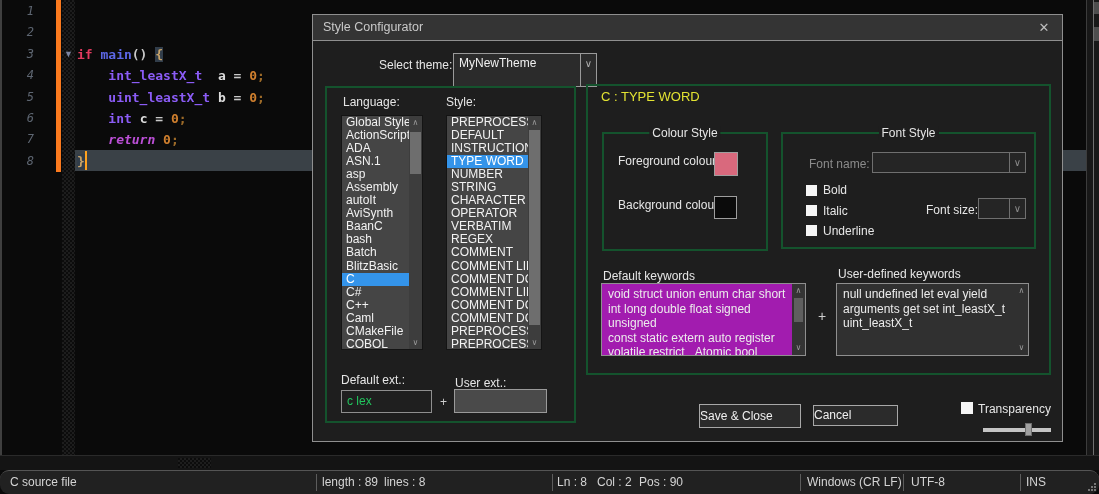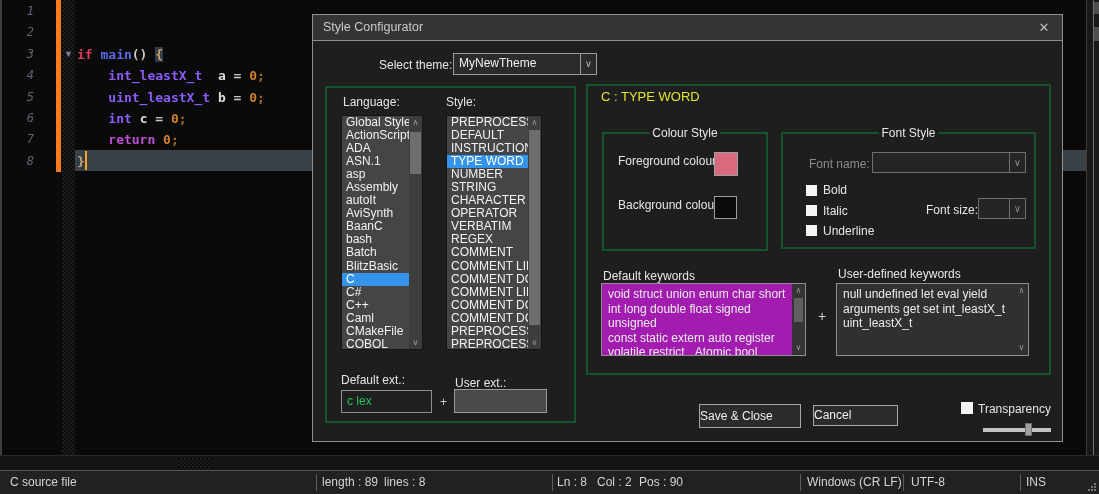--- a/index.html
+++ b/index.html
@@ -28,33 +28,33 @@
   #code-lines { position:absolute; left:77px; top:1px; font:bold 13px "DejaVu Sans Mono",monospace; }
   .code-line { height:21.4px; line-height:21.4px; white-space:pre; }
   .tok-p  { color:#dcdcdc; }
   .tok-id { color:#dcdcdc; }
   .tok-kw { color:#e13a5f; }
   .tok-type { color:#8b5cf6; }
   .tok-fn { color:#5d68e8; }
   .tok-op { color:#c9c9c9; }
   .tok-num { color:#cf7f2e; }
   .tok-semi { color:#9c6a28; }
-  .tok-ret { color:#bb4fd6; }
+  .tok-ret { color:#bb4fd6;font-style:italic; }
   .tok-brace { color:#c9a469; }
   .hl-brace { background:#313d4a; }
   #caret { position:absolute; left:85px; top:151px; width:2px; height:19px; background:#ffa21e; }
   #vscroll { position:absolute; left:1086px; top:0; width:13px; height:455px; background:#181818; border-left:1px solid #3c3c3c; }
   #vscroll .vs-line { position:absolute; left:6px; top:0; width:1px; height:455px; background:#707070; }
   #vscroll .vs-b1 { position:absolute; left:7px; top:2px; width:6px; height:12px; background:#4e4e4e; }
   #vscroll .vs-b2 { position:absolute; left:7px; top:27px; width:6px; height:14px; background:#4e4e4e; }
   #hscroll { position:absolute; left:0; top:455px; width:1099px; height:15px; background:#141414; border-top:1px solid #2a2a2a; }
   #hscroll .h-thumb { position:absolute; left:178px; top:2px; width:33px; height:10px; }
   
   #statusbar { position:absolute; left:0; top:470px; width:1099px; height:24px; background:#212121;
-    border-top:1px solid #555; font-size:12px; color:#d4d4d4; }
+    border-top:1px solid #555; font-size:12px; color:#d4d4d4;border-radius:9px; }
   #statusbar .st { position:absolute; top:0; line-height:22px; white-space:pre; }
   #statusbar .sep { position:absolute; top:3px; width:1px; height:17px; background:#5c5c5c; }
   #grip { position:absolute; right:3px; bottom:3px; width:8px; height:8px;
     background:radial-gradient(circle at 7px 1px,#777 1.2px,transparent 1.4px),
                radial-gradient(circle at 4px 4px,#777 1.2px,transparent 1.4px),
                radial-gradient(circle at 7px 4px,#777 1.2px,transparent 1.4px),
                radial-gradient(circle at 1px 7px,#777 1.2px,transparent 1.4px),
                radial-gradient(circle at 4px 7px,#777 1.2px,transparent 1.4px),
                radial-gradient(circle at 7px 7px,#777 1.2px,transparent 1.4px); }
   
@@ -162,21 +162,21 @@
     <div id="grip"></div>
   </div>
 
   <div id="dialog">
     <div id="titlebar">
       <div class="title">Style Configurator</div>
       <div id="close-btn">✕</div>
     </div>
 
     <div class="abs lbl" style="left:66px; top:43px;">Select theme:</div>
-    <div class="abs combo" style="left:140px; top:38px; width:144px; height:22px;">
+    <div class="abs combo" style="left:140px; top:38px; width:144px; height:34px;">
       <div class="cval">MyNewTheme</div>
       <div class="carr">∨</div>
     </div>
 
     <div class="abs groupbox" style="left:12px; top:71px; width:251px; height:337px;"></div>
     <div class="abs lbl" style="left:30px; top:80px;">Language:</div>
     <div class="abs listbox" style="left:28px; top:100px; width:82px; height:235px;">
       <div class="sbar">
         <div class="up">∧</div>
         <div class="thumb" style="top:16px; height:42px;"></div>

